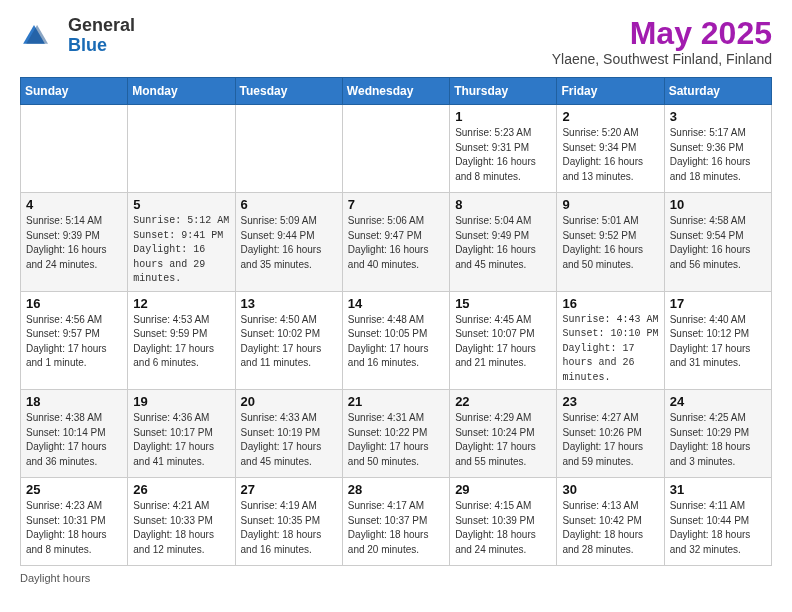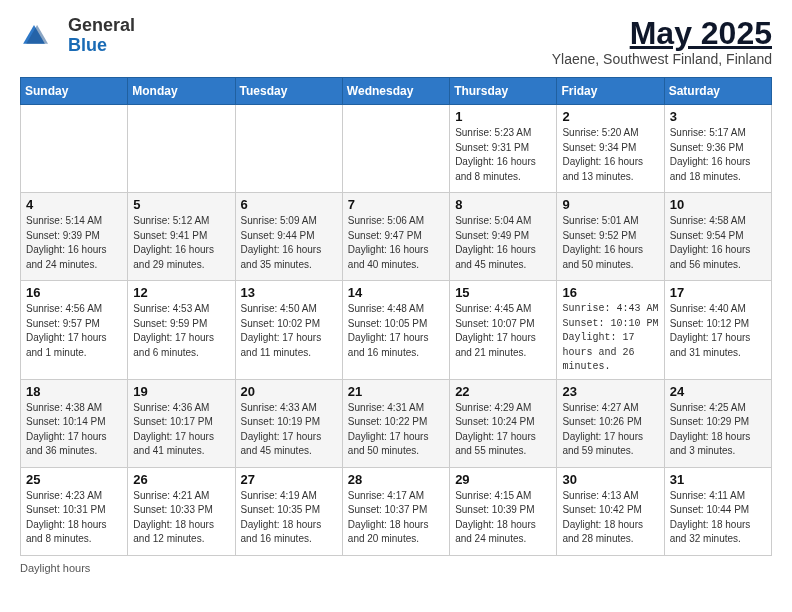--- a/index.html
+++ b/index.html
@@ -38,23 +38,22 @@
     .logo-icon {
       width: 28px;
       height: 28px;
     }
     .title-block {
       text-align: right;
     }
     .month-title {
       font-size: 32px;
       font-weight: bold;
-      color: #0f172a;
+      color: #a21caf;
       line-height: 1.1;
-      text-decoration: underline;
     }
     .subtitle {
       font-size: 14px;
       color: #444;
     }
     table {
       width: 100%;
       border-collapse: collapse;
       table-layout: fixed;
       padding-left: 20px;
@@ -160,21 +159,21 @@
         </tr>
         <tr>
           <td>
             <div class="day-num">4</div>
             <div class="day-info" style="white-space: pre-line;">Sunrise: 5:14 AM
 Sunset: 9:39 PM
 Daylight: 16 hours and 24 minutes.</div>
           </td>
           <td>
             <div class="day-num">5</div>
-            <div class="day-info" style="white-space: pre-line;">Sunrise: 5:12 AM
+            <div class="day-info" style="white-space: pre-line; font-family: Liberation Mono, monospace;">Sunrise: 5:12 AM
 Sunset: 9:41 PM
 Daylight: 16 hours and 29 minutes.</div>
           </td>
           <td>
             <div class="day-num">6</div>
             <div class="day-info" style="white-space: pre-line;">Sunrise: 5:09 AM
 Sunset: 9:44 PM
 Daylight: 16 hours and 35 minutes.</div>
           </td>
           <td>

